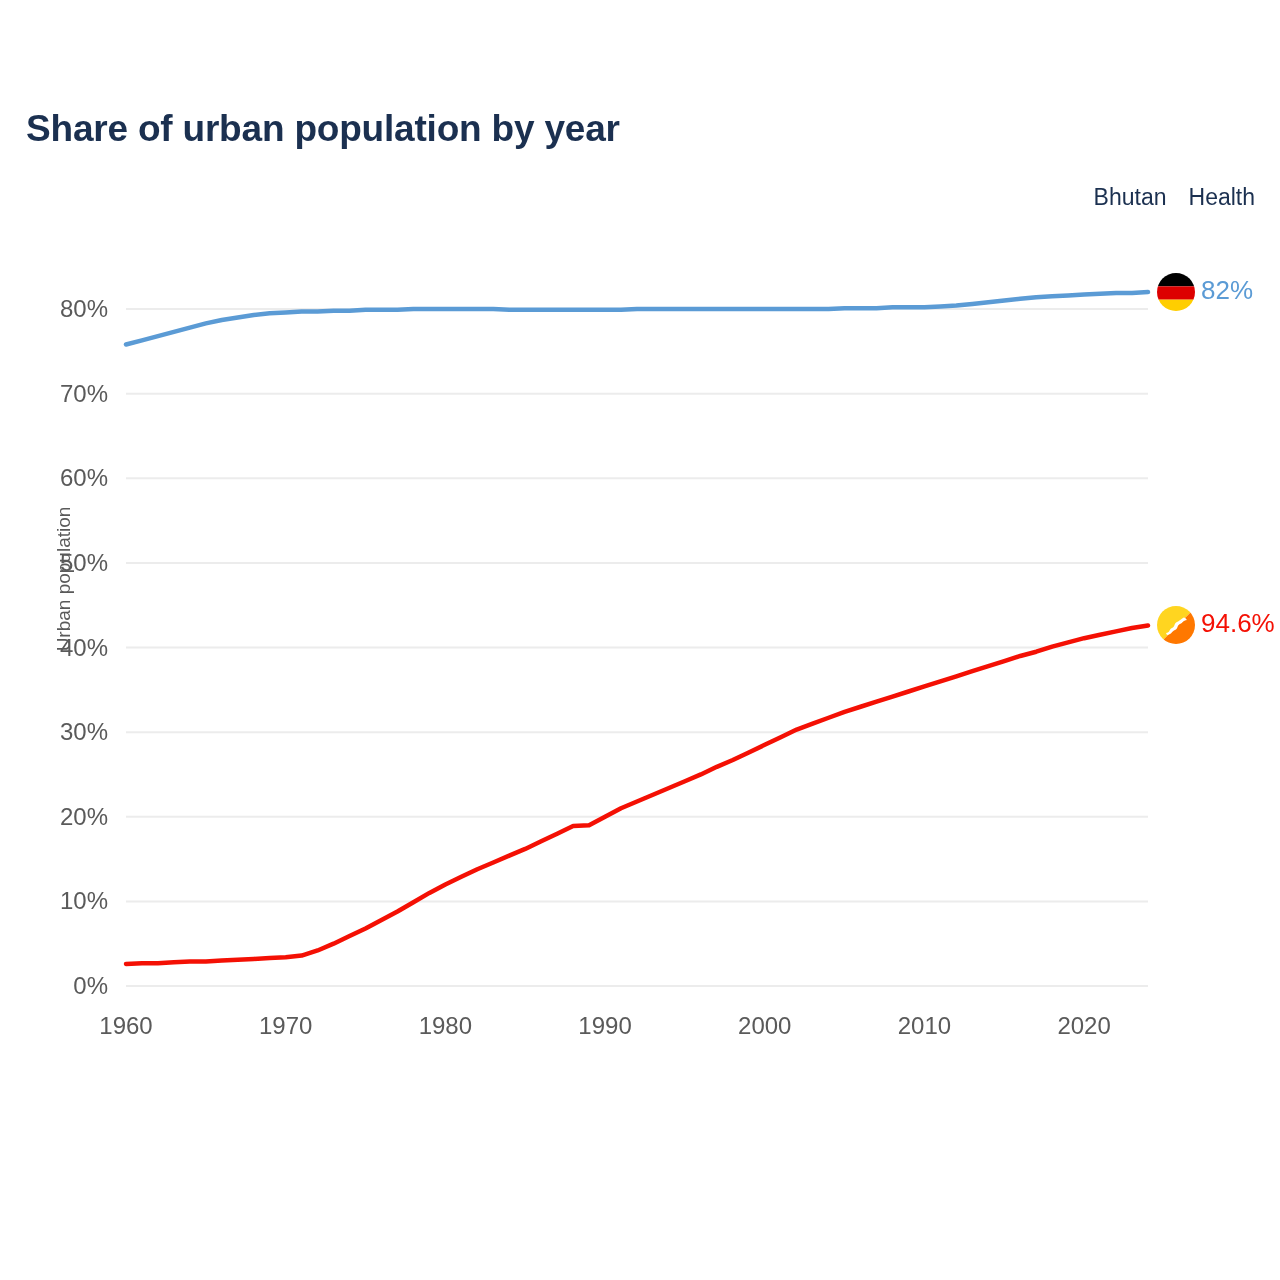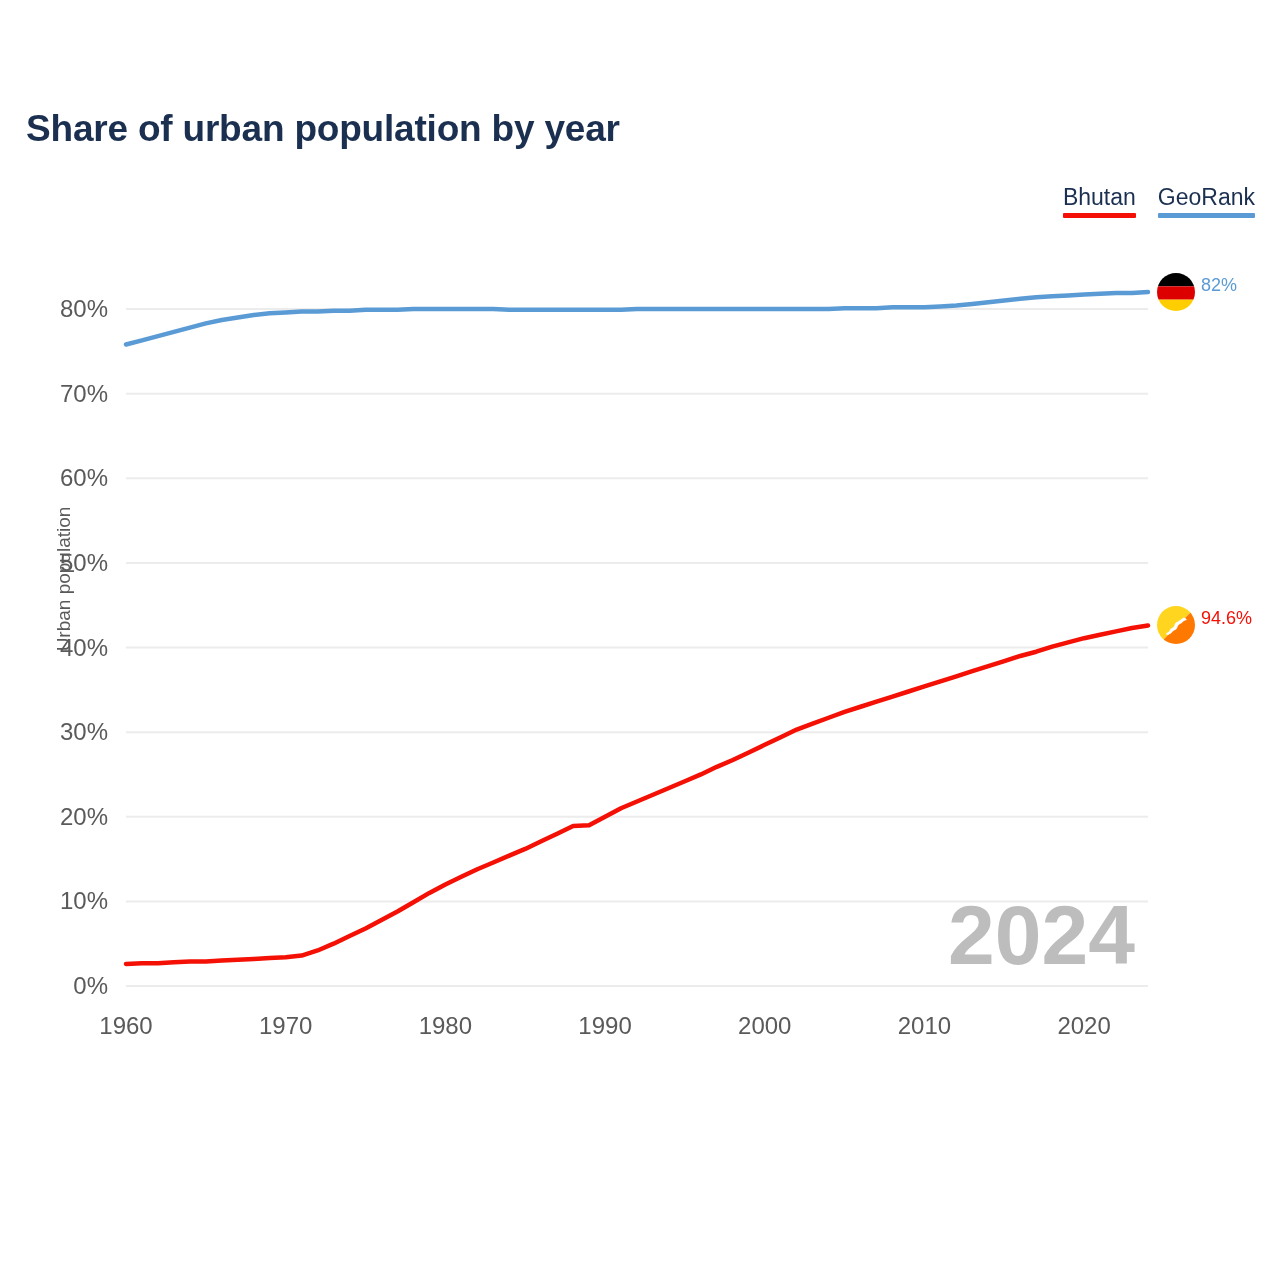--- a/index.html
+++ b/index.html
@@ -32,21 +32,21 @@
     position: absolute;
     right: 25px;
     top: 184px;
     display: flex;
     flex-direction: row;
     align-items: flex-start;
     gap: 22px;
   }
   .legend-item {
     display: flex;
-    flex-direction: column;
+    flex-direction: row;
     align-items: stretch;
   }
   .legend-label {
     font-size: 23px;
     color: #1b3050;
     line-height: 26px;
     text-align: center;
     white-space: nowrap;
   }
   .legend-rule {
@@ -85,21 +85,21 @@
     position: absolute;
     left: 38px;
     top: 1086px;
     font-size: 21px;
     color: #5f5f5f;
     line-height: 38px;
   }
   .footer div { white-space: nowrap; }
   .endlabel {
     position: absolute;
-    font-size: 18px;
+    font-size: 26px;
     white-space: nowrap;
   }
   .flag-badge {
     position: absolute;
     width: 40px;
     height: 40px;
     border-radius: 50%;
     overflow: hidden;
     border: 1px solid #ffffff;
     box-sizing: border-box;
@@ -121,28 +121,27 @@
 <div class="page">
 
   <div class="chart-title">Share of urban population by year</div>
 
   <div class="legend">
     <div class="legend-item">
       <span class="legend-label">Bhutan</span>
       <span class="legend-rule" style="background:#F41004"></span>
     </div>
     <div class="legend-item">
-      <span class="legend-label">GeoRank</span>
+      <span class="legend-label">Health</span>
       <span class="legend-rule" style="background:#5B9BD5"></span>
     </div>
   </div>
 
   <div class="yaxis-title">Urban population</div>
 
-  <div class="watermark">2024</div>
 
   <svg class="plot" id="plot-svg" width="1280" height="1060">
       <line x1="126" y1="986" x2="1148" y2="986" stroke="#ececec" stroke-width="2"></line>
       <text x="108" y="994" text-anchor="end" class="tick-y">0%</text>
       <line x1="126" y1="901.375" x2="1148" y2="901.375" stroke="#ececec" stroke-width="2"></line>
       <text x="108" y="909.375" text-anchor="end" class="tick-y">10%</text>
       <line x1="126" y1="816.75" x2="1148" y2="816.75" stroke="#ececec" stroke-width="2"></line>
       <text x="108" y="824.75" text-anchor="end" class="tick-y">20%</text>
       <line x1="126" y1="732.125" x2="1148" y2="732.125" stroke="#ececec" stroke-width="2"></line>
       <text x="108" y="740.125" text-anchor="end" class="tick-y">30%</text>

